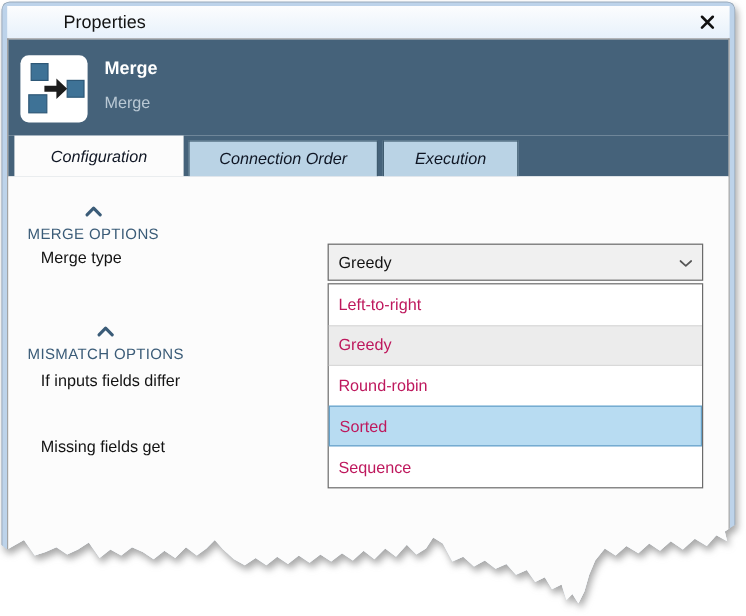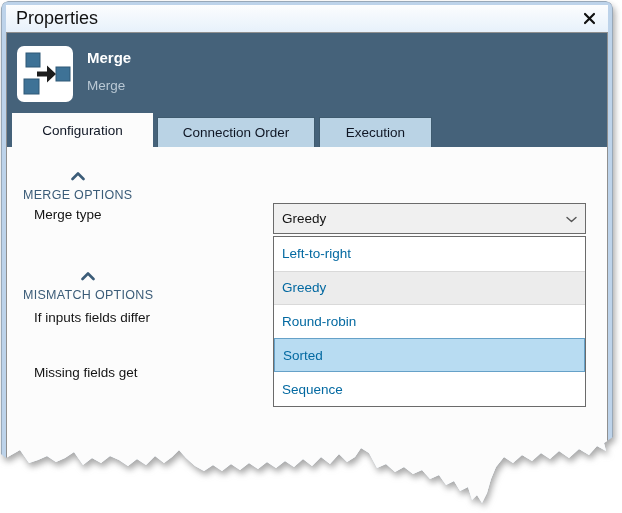--- a/index.html
+++ b/index.html
@@ -23,34 +23,34 @@
               284px 460px, 275px 467px, 266px 461px, 257px 468px, 248px 462px, 239px 469px,
               230px 463px, 221px 470px, 212px 464px, 203px 470px, 194px 465px, 185px 457px,
               178px 449px, 171px 456px, 163px 462px, 154px 455px, 145px 464px, 136px 458px,
               127px 465px, 118px 459px, 109px 455px, 100px 462px, 91px 457px, 82px 464px,
               73px 451px, 64px 457px, 55px 461px, 46px 455px, 37px 459px, 28px 462px,
               19px 449px, 12px 453px, 5px 457px, 0px 453px); }
 
   .titlebar { position:absolute; left:4px; top:3px; right:4px; height:27px;
               background:linear-gradient(#fcfdfe,#e7f1fb);
               display:flex; align-items:center; padding:0 10px; }
-  .titlebar-text { font-size:18px; color:#121212; }
+  .titlebar-text { font-size:15px; color:#121212;margin-left:37px; }
   .close-btn { margin-left:auto; width:18px; height:18px; display:flex;
                align-items:center; justify-content:center; cursor:default; }
 
   .inner { position:absolute; left:4px; top:30px; right:4px; bottom:0;
            background:#fcfcfc; border:1px solid #8f8f8f; border-bottom:none; }
 
   .header { position:absolute; left:0; top:0; right:0; height:80px; background:#45627a; }
   .merge-icon { position:absolute; left:10px; top:13px; width:56px; height:56px;
                 background:#fff; border-radius:7px; }
   .header-title { position:absolute; left:80px; top:16px; font-size:15px; font-weight:bold; color:#ffffff; }
   .header-subtitle { position:absolute; left:80px; top:45px; font-size:13.5px; color:#b9c8d4; }
 
-  .tabbar { position:absolute; left:0; top:80px; right:0; height:34px; background:#45627a; }
+  .tabbar { position:absolute; left:0; top:80px; right:0; height:34px; background:#45627a;font-style:italic; }
   .tab { position:absolute; display:flex; align-items:center; justify-content:center;
          font-size:13.5px; color:#0f1624; }
   .tab.active { left:5px; top:0; width:141px; height:34px; background:#fcfcfc; z-index:2; }
   .tab.inactive { top:4px; height:30px; background:#bad3e5; border:1px solid #3f5b6f; border-bottom:none; }
   .tab.t1 { left:150px; width:158px; }
   .tab.t2 { left:312px; width:113px; }
 
   .content { position:absolute; left:0; top:114px; right:0; bottom:0; background:#fcfcfc; }
 
   .section-hdr { position:absolute; left:16px; display:flex; align-items:center; gap:7px;
@@ -61,21 +61,21 @@
   .fl1 { top:60px; } .fl2 { top:163px; } .fl3 { top:218px; }
 
   .combobox { position:absolute; left:266px; top:56px; width:313px; height:31px;
               background:#f0f0f0; border:1px solid #6b6b6b;
               display:flex; align-items:center; padding:0 8px; font-size:13.5px; color:#141414; }
   .combo-chevron { margin-left:auto; }
 
   .droplist { position:absolute; left:266px; top:89px; width:313px; height:171px;
               background:#ffffff; border:1px solid #6b6b6b; z-index:5; }
   .opt { height:33.8px; display:flex; align-items:center; padding:0 8px;
-         font-size:13.5px; color:#0369a1; }
+         font-size:13.5px; color:#be185d; }
   .opt.selected { background:#ececec; border-top:1px solid #d9d9d9; border-bottom:1px solid #d9d9d9; }
   .opt.highlighted { background:#b8dcf2; border:1px solid #66a1c8; }
 </style>
 </head>
 <body>
 
 <div class="stage">
   <div class="shadow-wrap">
     <div class="window">
 

